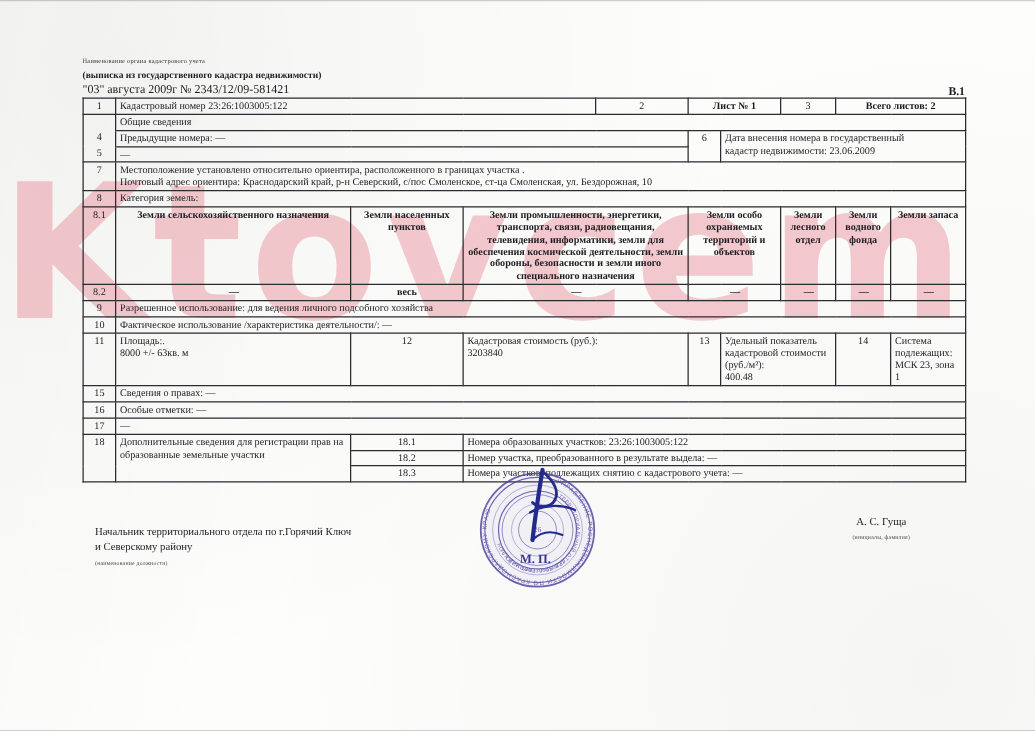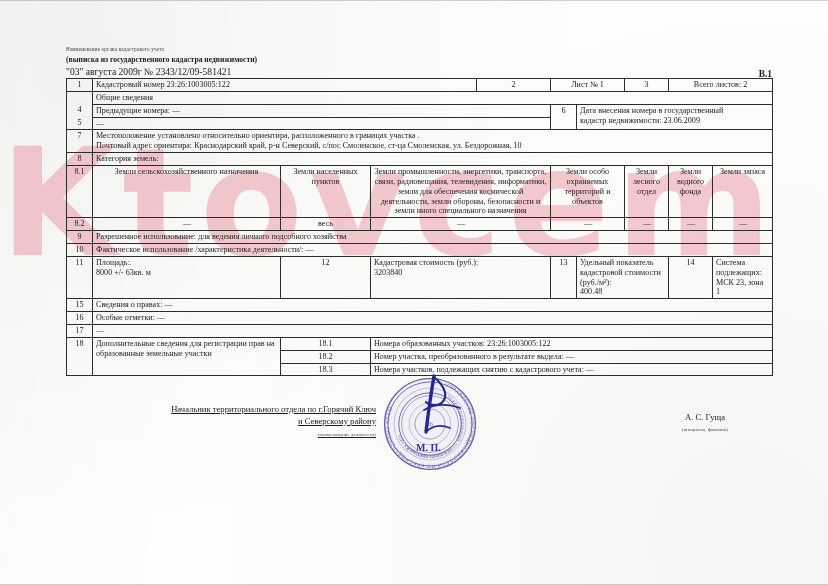--- a/index.html
+++ b/index.html
@@ -119,20 +119,21 @@
     background: transparent;
   }
   td.num {
     text-align: center;
     font-size: 8.4px;
     vertical-align: middle;
     padding: 1px 0;
   }
   td.ctr {
     text-align: center;
+    font-weight: bold;
   }
   td.mid {
     vertical-align: middle;
   }
   .noborder-top { border-top: none !important; }
   .noborder-bottom { border-bottom: none !important; }
   .h-blank { height: 9px; }
   .dash {
     letter-spacing: -1px;
     font-size: 8px;
@@ -144,25 +145,24 @@
     position: absolute;
     left: 66px;
     top: 404px;
     width: 706px;
     z-index: 4;
     font-size: 8.6px;
   }
   .sig-left {
     position: absolute;
     left: 10px;
-    top: 0;
+    top: 16px;
     width: 300px;
-    text-align: right;
+    text-align: left;
     line-height: 1.35;
-    text-decoration: underline;
   }
   .sig-right {
     position: absolute;
     left: 554px;
     top: 8px;
     width: 170px;
     text-align: center;
   }
   .sig-caption {
     font-size: 4.6px;

